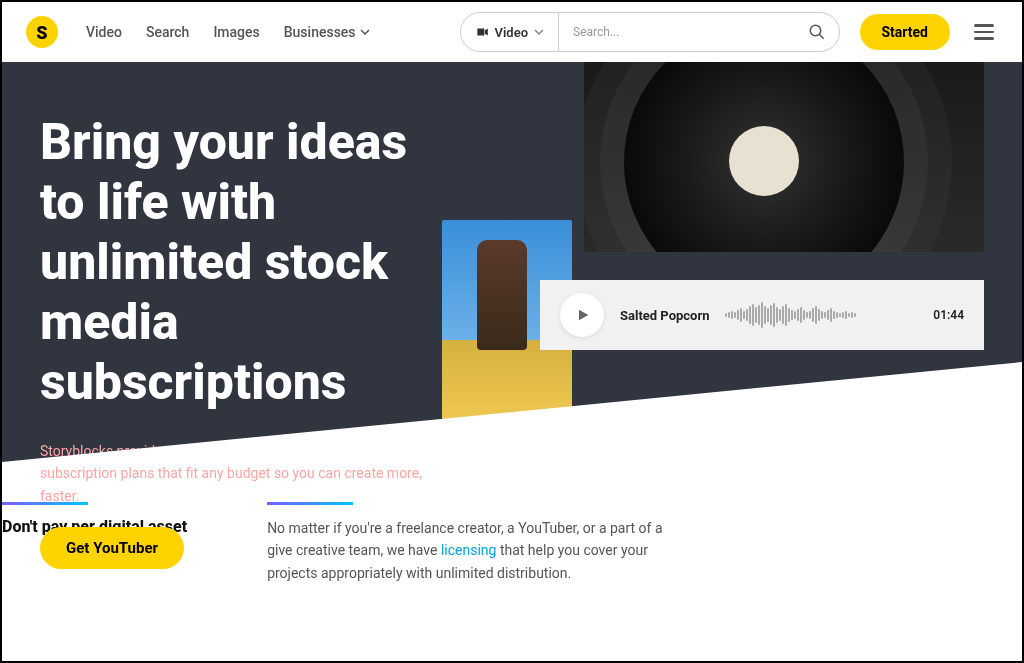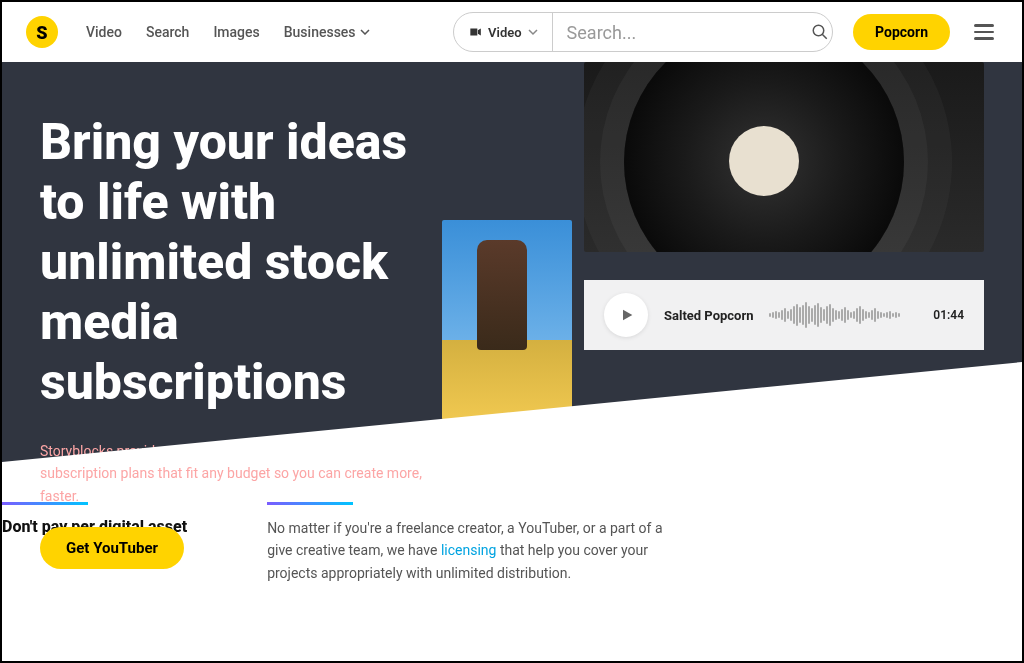--- a/index.html
+++ b/index.html
@@ -5,37 +5,37 @@
 *{margin:0;padding:0;box-sizing:border-box;font-family:-apple-system,BlinkMacSystemFont,"Segoe UI",Roboto,Arial,sans-serif}
 body{background:#fff;width:1024px;height:663px;overflow:hidden;border:2px solid #000;position:relative}
 .header{display:flex;align-items:center;padding:12px 24px;background:#fff;height:60px;gap:20px}
 .logo{width:32px;height:32px;background:#ffd300;border-radius:50%;display:flex;align-items:center;justify-content:center;font-weight:900;font-size:18px;color:#000}
 .nav{display:flex;gap:24px;margin-left:8px}
 .nav-item{color:#555;font-size:14px;font-weight:500;cursor:pointer;display:flex;align-items:center;gap:4px}
 .search-wrap{margin-left:auto;display:flex;align-items:center;border:1px solid #ccc;border-radius:24px;height:40px;width:380px;overflow:hidden}
 .search-cat{display:flex;align-items:center;gap:6px;padding:0 14px;border-right:1px solid #ccc;height:100%;cursor:pointer;font-size:13px;font-weight:600;color:#333}
 .search-cat svg{width:14px;height:14px}
 .search-cat .chev{width:10px;height:10px}
-.search-input{flex:1;border:none;outline:none;padding:0 14px;font-size:18px;color:#0f172a}
+.search-input{flex:1;border:none;outline:none;padding:0 14px;font-size:12px;color:#0f172a}
 .search-input::placeholder{color:#999}
 .search-btn{width:44px;display:flex;align-items:center;justify-content:center;cursor:pointer}
 .pricing-btn{background:#ffd300;color:#000;font-weight:700;font-size:14px;padding:10px 22px;border-radius:22px;cursor:pointer}
 .menu-btn{display:flex;flex-direction:column;gap:4px;cursor:pointer;padding:4px}
 .menu-btn span{width:20px;height:2.5px;background:#555;border-radius:2px}
 .hero{position:relative;background:#303540;height:400px;overflow:visible}
 .hero-inner{padding:50px 38px 0;max-width:480px;color:#fff}
 .hero-title{font-size:50px;font-weight:800;line-height:1.2;margin-bottom:28px}
 .hero-sub{font-size:14px;line-height:1.6;max-width:420px;color:#fca5a5;margin-bottom:20px}
 .cta{display:inline-block;background:#ffd300;color:#000;font-weight:700;font-size:15px;padding:12px 26px;border-radius:24px;cursor:pointer}
 .img-record{position:absolute;top:0;right:38px;width:400px;height:190px;background:linear-gradient(180deg,#1a1a1a 0%,#2a2a2a 100%);border-radius:2px;overflow:hidden}
 .img-record::before{content:"";position:absolute;left:40px;top:-40px;width:280px;height:280px;border-radius:50%;background:radial-gradient(circle,#333 0%,#1a1a1a 40%,#0a0a0a 70%);box-shadow:0 0 0 24px rgba(255,255,255,.04),0 0 0 48px rgba(255,255,255,.03)}
 .img-record::after{content:"";position:absolute;left:145px;top:64px;width:70px;height:70px;border-radius:50%;background:#e8e0d0}
 .img-runner{position:absolute;top:158px;left:440px;width:130px;height:200px;background:linear-gradient(180deg,#3a8fd8 0%,#6bb0e8 60%,#d4b040 60%,#f0c850 100%);border-radius:2px;overflow:hidden}
 .img-runner::before{content:"";position:absolute;left:35px;top:20px;width:50px;height:110px;background:linear-gradient(180deg,#5a3a2a 0%,#3a2a1a 100%);border-radius:10px 10px 4px 4px}
-.audio-card{position:absolute;top:218px;right:38px;width:400px;height:70px;background:#f1f1f2;display:flex;align-items:center;padding:0 20px;gap:16px;z-index:3}
+.audio-card{position:absolute;top:218px;right:38px;width:444px;height:70px;background:#f1f1f2;display:flex;align-items:center;padding:0 20px;gap:16px;z-index:3}
 .play-btn{width:44px;height:44px;border-radius:50%;background:#fff;display:flex;align-items:center;justify-content:center;cursor:pointer;box-shadow:0 1px 4px rgba(0,0,0,.1)}
 .play-btn svg{width:16px;height:16px;fill:#666;margin-left:2px}
 .audio-title{font-size:13px;font-weight:700;color:#222}
 .waveform{flex:1;height:30px;display:flex;align-items:center;gap:1.5px}
 .waveform span{width:1.5px;background:#aaa;border-radius:1px}
 .audio-time{font-size:12px;font-weight:600;color:#222}
 .diagonal{position:absolute;bottom:0;left:0;width:100%;height:100px;background:#fff;clip-path:polygon(0 100%,100% 100%,100% 0)}
 .features{display:flex;padding:40px 0 0;gap:80px;justify-content:flex-start}
 .feature{max-width:400px}
 .accent{width:86px;height:3px;background:linear-gradient(90deg,#7a5cff 0%,#00c4ff 100%);margin-bottom:12px}
@@ -70,21 +70,21 @@
         </svg>
     </div>
     <input class="search-input" placeholder="Search..." style="">
     <div class="search-btn">
       <svg width="18" height="18" viewBox="0 0 24 24">
           <circle cx="10" cy="10" r="7" stroke="#555" stroke-width="2" fill="none"></circle>
           <line x1="15" y1="15" x2="21" y2="21" stroke="#555" stroke-width="2"></line>
         </svg>
     </div>
   </div>
-  <div class="pricing-btn">Popcorn</div>
+  <div class="pricing-btn">Started</div>
   <div class="menu-btn">
     <span></span>
       <span></span>
       <span></span>
   </div>
 </header>
 
 <section class="hero">
   <div class="hero-inner">
     <h1 class="hero-title">Bring your ideas to life with unlimited stock media subscriptions</h1>

